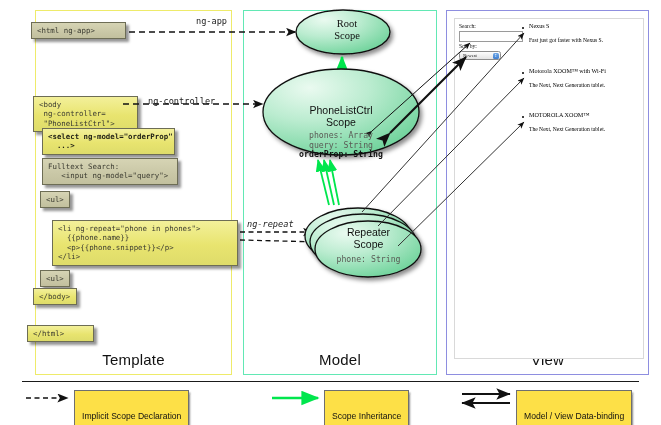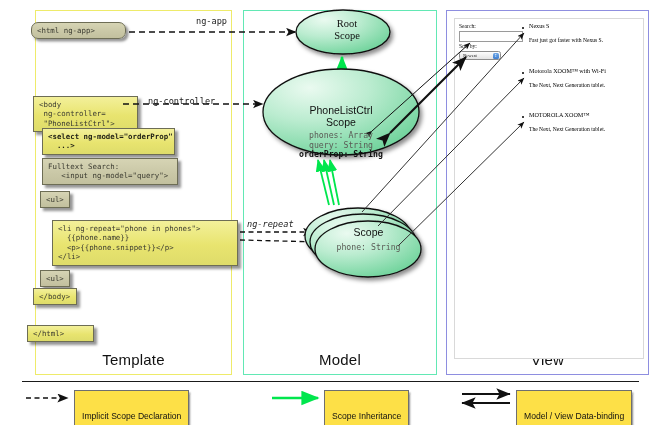--- a/index.html
+++ b/index.html
@@ -72,21 +72,21 @@
   <div class="col tpl">
     <div class="col-title">Template</div>
   </div>
   <div class="col mdl">
     <div class="col-title">Model</div>
   </div>
   <div class="col vw">
     <div class="col-title">View</div>
   </div>
 
-  <div class="cbox grey" style="left:31px;top:22px;width:95px;border-radius:7px;">&lt;html ng-app&gt;</div>
+  <div class="cbox grey" style="left:31px;top:22px;width:95px;">&lt;html ng-app&gt;</div>
 
   <div class="cbox" style="left:33px;top:96px;width:105px;">&lt;body
  ng-controller=
  "PhoneListCtrl"&gt;</div>
 
   <div class="cbox bold" style="left:42px;top:128px;width:133px;">&lt;select ng-model="orderProp"
   ...&gt;</div>
 
   <div class="cbox grey" style="left:42px;top:158px;width:136px;">Fulltext Search:
    &lt;input ng-model="query"&gt;</div>
@@ -232,20 +232,21 @@
     <div class="ell-title">PhoneListCtrl</div>
     <div class="ell-title">Scope</div>
     <div class="ell-props" style="margin-top:3px;">
       <div>phones: Array</div>
       <div>query: String</div>
       <div style="font-weight:bold;color:#111;">orderProp: String</div>
     </div>
   </div>
 
   <div class="ell-label" style="left:316px;top:226px;width:105px;z-index:8;">
+    <div class="ell-title">Repeater</div>
     <div class="ell-title">Scope</div>
     <div class="ell-props" style="margin-top:5px;">
       <div>phone: String</div>
     </div>
   </div>
 
   <div class="legend-rule"></div>
 
   <div class="lg-box" style="left:74px;top:390px;">Implicit Scope Declaration</div>
   <div class="lg-box" style="left:324px;top:390px;">Scope Inheritance</div>

